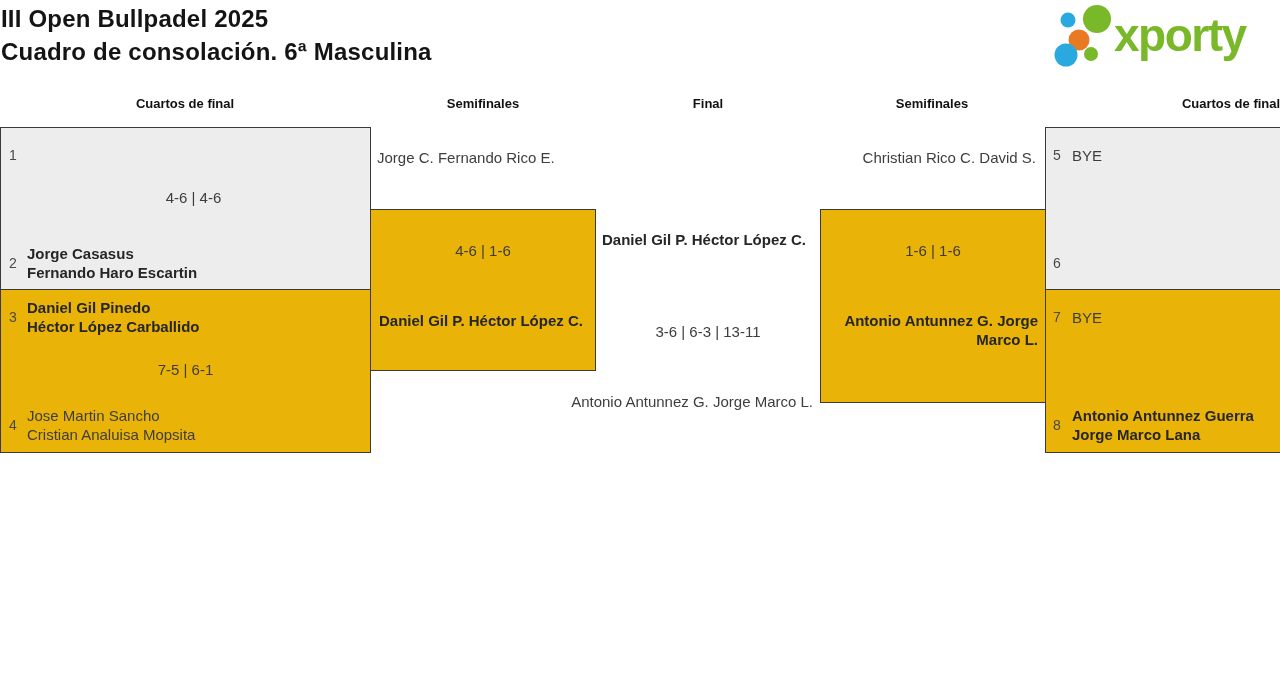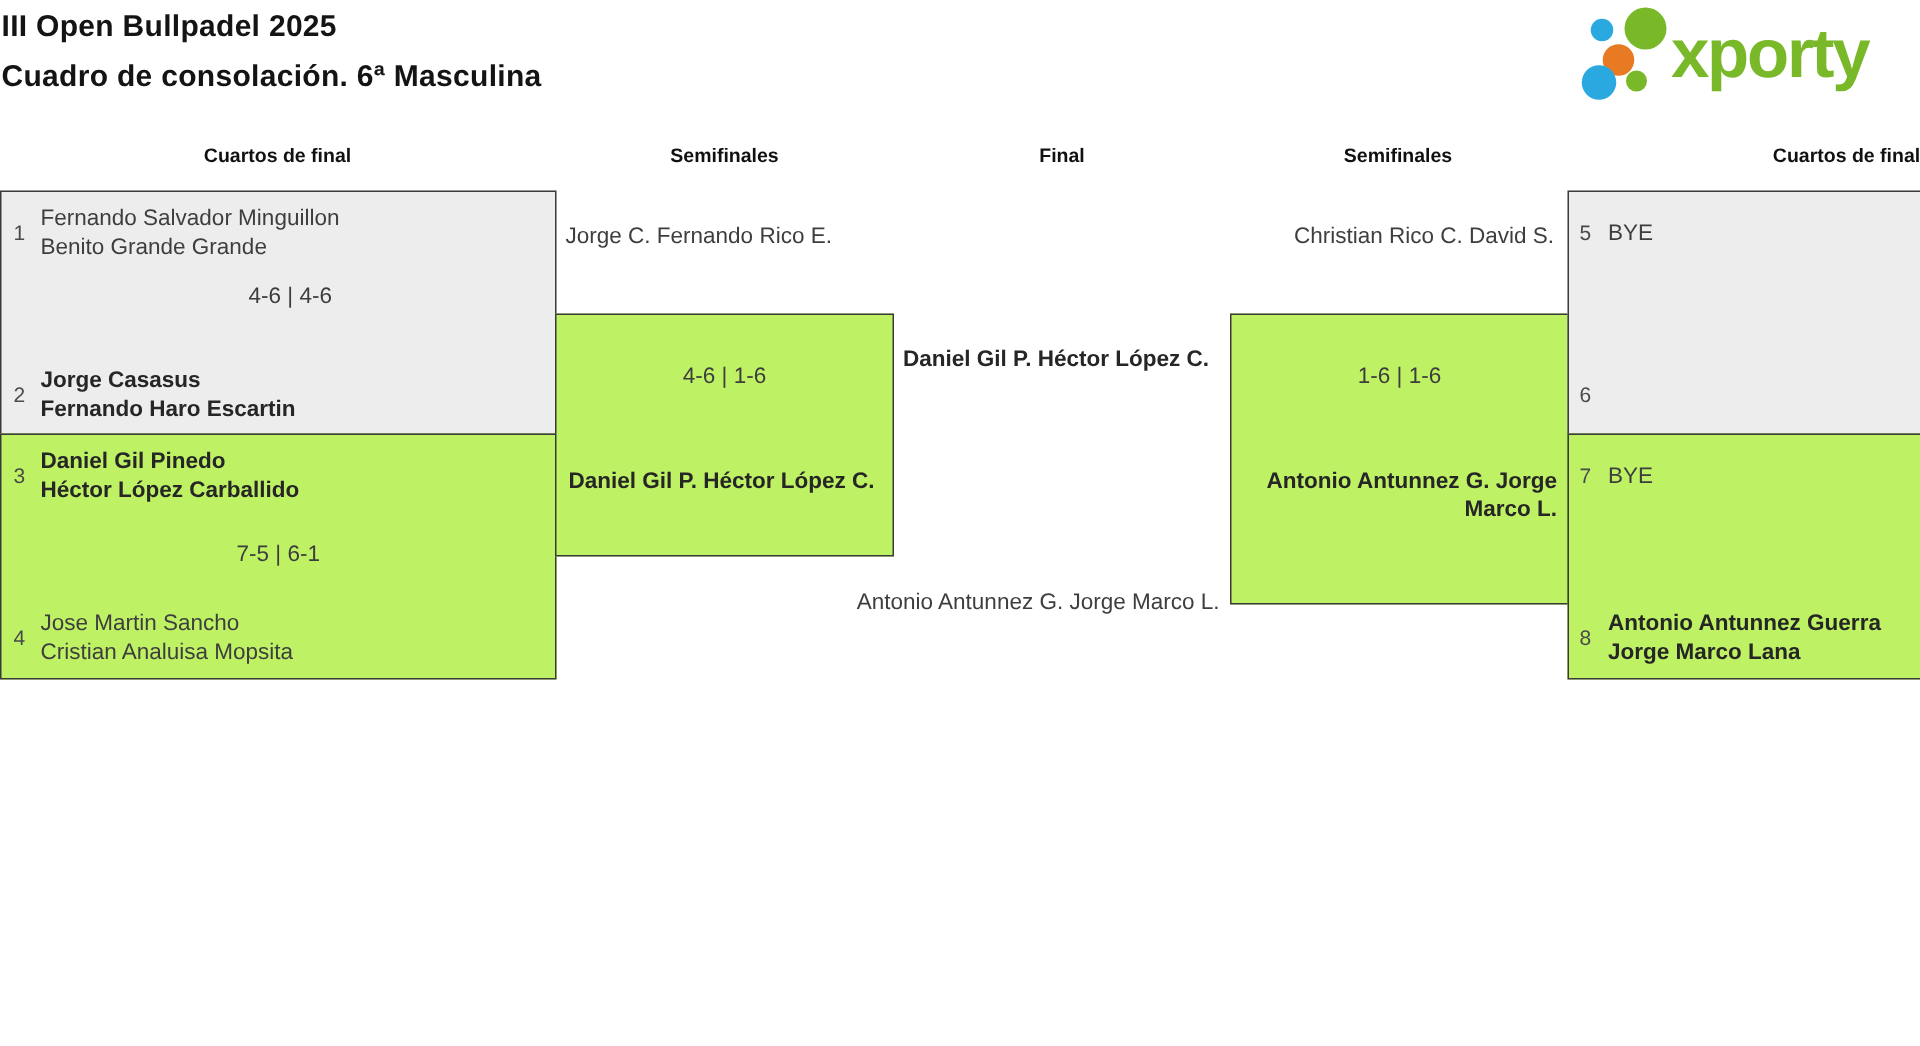--- a/index.html
+++ b/index.html
@@ -4,32 +4,32 @@
 <style>
   html, body { margin:0; padding:0; background:#ffffff; }
   body {
     width:1280px; height:697px; overflow:hidden; position:relative;
     font-family:"Liberation Sans", sans-serif;
     -webkit-font-smoothing:antialiased;
   }
   .stage { position:absolute; left:0; top:0; width:1280px; height:697px; }
 
   
-  .title { position:absolute; left:1px; top:2px; font-size:20px; line-height:33px;
+  .title { position:absolute; left:1px; top:2px; font-size:24px; line-height:33px;
            font-weight:700; color:#141414; letter-spacing:0.2px; }
   .logo { position:absolute; left:1048px; top:2px; }
   .logo text { font-family:"Liberation Sans", sans-serif; font-weight:700;
                font-size:46px; letter-spacing:-1.5px; }
 
   
   .round-header { position:absolute; top:96px; transform:translateX(-50%);
                   font-size:13px; font-weight:700; color:#111; white-space:nowrap; }
 
   
-  .match { position:absolute; box-sizing:border-box; background:#bef264;
+  .match { position:absolute; box-sizing:border-box; background:#eab308;
            border:1px solid var(--border, #3a3a3a); }
   .match.shaded { background:var(--match-shaded-bg, #ededed); }
 
   .team-row { position:absolute; left:0; right:0; display:flex; align-items:center;
               min-height:38px; }
   .team-row .seed { flex:0 0 18px; padding-left:8px; font-size:14px;
                     color:#4a4a4a; font-weight:400; }
   .match-right .team-row .seed { flex:0 0 19px; padding-left:7px; }
   .names { font-size:15px; line-height:19px; }
   .names .l { display:block; white-space:nowrap; }
@@ -80,24 +80,20 @@
 
   <div class="round-header" style="left:185px">Cuartos de final</div>
   <div class="round-header" style="left:483px">Semifinales</div>
   <div class="round-header" style="left:708px">Final</div>
   <div class="round-header" style="left:932px">Semifinales</div>
   <div class="round-header" style="left:1231px">Cuartos de final</div>
 
   <div class="match shaded" id="qf-left-top" style="left:0;top:127px;width:371px;height:163px;">
     <div class="team-row team-top loser-text">
       <span class="seed">1</span>
-      <span class="names">
-        <span class="l">Fernando Salvador Minguillon</span>
-        <span class="l">Benito Grande Grande</span>
-      </span>
     </div>
     <div class="score">4-6 | 4-6</div>
     <div class="team-row team-bottom winner-text">
       <span class="seed">2</span>
       <span class="names">
         <span class="l">Jorge Casasus</span>
         <span class="l">Fernando Haro Escartin</span>
       </span>
     </div>
   </div>
@@ -129,20 +125,21 @@
     <div class="sf-bottom winner-text">
       <span class="l">Daniel Gil P.</span>
       <span class="l">Héctor López C.</span>
     </div>
   </div>
 
   <div class="final-team winner-text" id="final-winner">
     <span class="l">Daniel Gil P.</span>
     <span class="l">Héctor López C.</span>
   </div>
+  <div id="final-score">3-6 | 6-3 | 13-11</div>
   <div class="final-team loser-text" id="final-loser">
     <span class="l">Antonio Antunnez G.</span>
     <span class="l">Jorge Marco L.</span>
   </div>
 
   <div class="sf-top sf-top-right loser-text">
     <span class="l">Christian Rico C.</span>
     <span class="l">David S.</span>
   </div>
   <div class="match" id="sf-right" style="left:820px;top:209px;width:226px;height:194px;">

